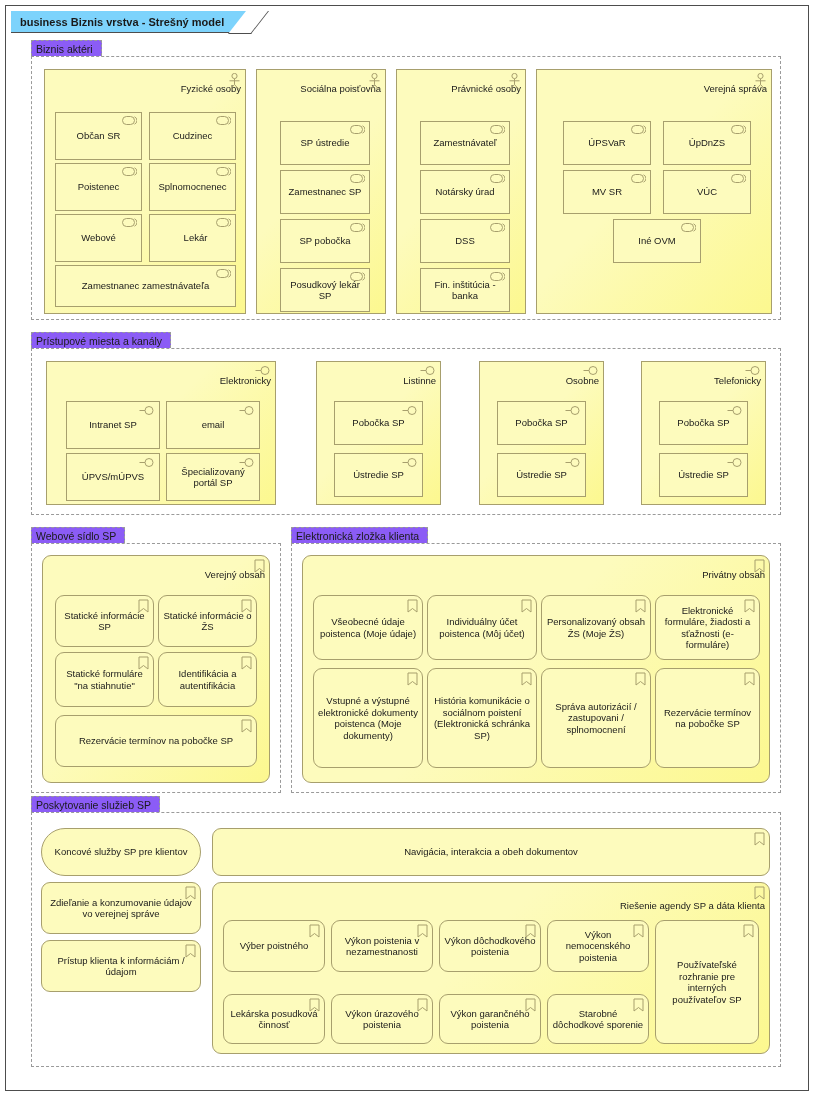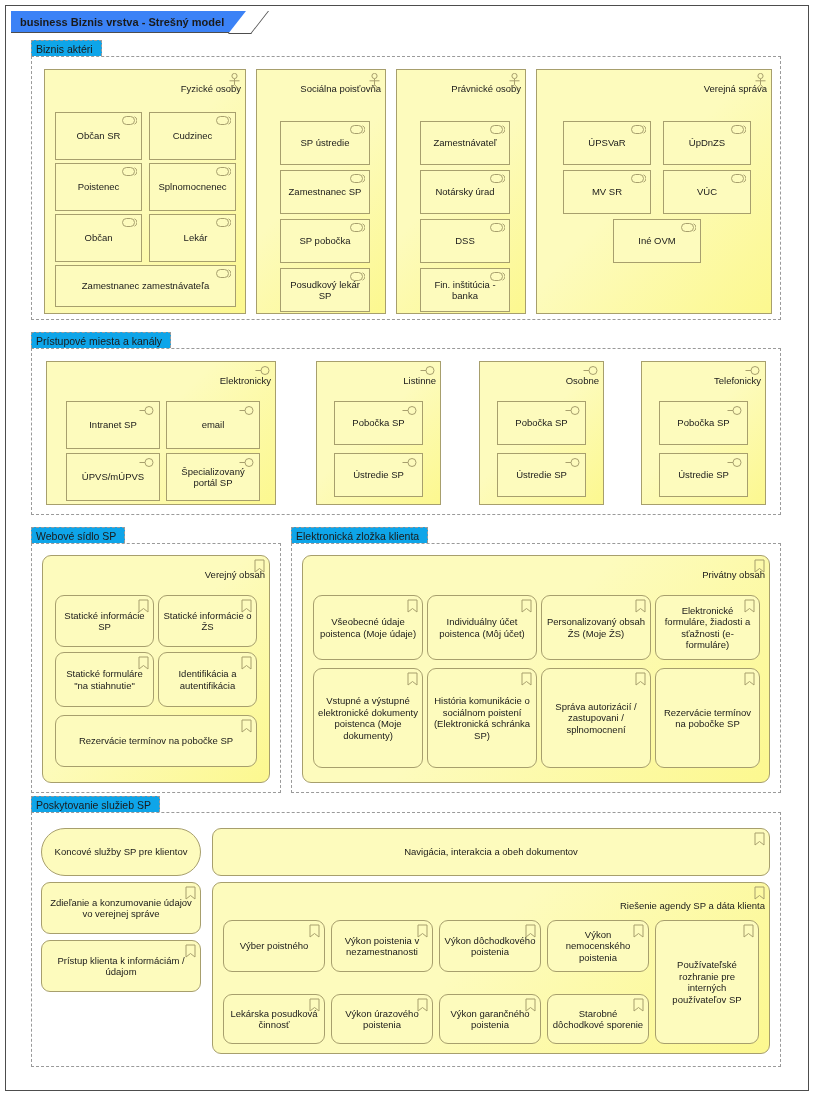--- a/index.html
+++ b/index.html
@@ -27,21 +27,21 @@
   .frame-tab {
     position: absolute;
     left: 5px; top: 5px;
     height: 22px;
     padding: 3px 26px 0 9px;
     font-size: 11px;
     font-weight: bold;
     color: #1a1a1a;
     border-right: 1px solid #4d4d4d;
     border-bottom: 1px solid #4d4d4d;
-    background: #3b82f6;
+    background: #7dd3fc;
     white-space: nowrap;
     line-height: 16px;
   }
   .frame-tab::after {
     content: "";
     position: absolute;
     right: -1px; top: 0px;
     width: 22px; height: 22px;
     background: #fff;
     border-bottom: 1px solid #4d4d4d;
@@ -59,21 +59,21 @@
   .group > .group-label {
     position: absolute;
     top: -17px; left: -1px;
     height: 16px;
     padding: 0 8px 0 4px;
     font-size: 10.5px;
     color: #1a1a1a;
     line-height: 16px;
     border: 1px dashed #9a9a9a;
     border-bottom: none;
-    background: #0ea5e9;
+    background: #8b5cf6;
     white-space: nowrap;
   }
 
   
   .el {
     position: absolute;
     background: #fdfbbd;
     border: 1px solid #a79f6d;
     color: #1a1a1a;
     font-size: 9.5px;
@@ -162,21 +162,21 @@
       <rect x="0.5" y="0.5" width="12" height="8" rx="4" fill="none" stroke="#a79f6d"></rect>
       <path d="M12.5 0.8 A4 4 0 0 1 12.5 8.2" fill="none" stroke="#a79f6d"></path>
     </svg>
     <span class="lbl">Splnomocnenec</span>
   </div>
   <div class="el" style="left:55px; top:214px; width:87px; height:48px;">
     <svg class="ico tr ico-role" viewBox="0 0 15 9">
       <rect x="0.5" y="0.5" width="12" height="8" rx="4" fill="none" stroke="#a79f6d"></rect>
       <path d="M12.5 0.8 A4 4 0 0 1 12.5 8.2" fill="none" stroke="#a79f6d"></path>
     </svg>
-    <span class="lbl">Občan</span>
+    <span class="lbl">Webové</span>
   </div>
   <div class="el" style="left:149px; top:214px; width:87px; height:48px;padding-left:10px;">
     <svg class="ico tr ico-role" viewBox="0 0 15 9">
       <rect x="0.5" y="0.5" width="12" height="8" rx="4" fill="none" stroke="#a79f6d"></rect>
       <path d="M12.5 0.8 A4 4 0 0 1 12.5 8.2" fill="none" stroke="#a79f6d"></path>
     </svg>
     <span class="lbl">Lekár</span>
   </div>
   <div class="el" style="left:55px; top:265px; width:181px; height:42px;">
     <svg class="ico tr ico-role" viewBox="0 0 15 9">

